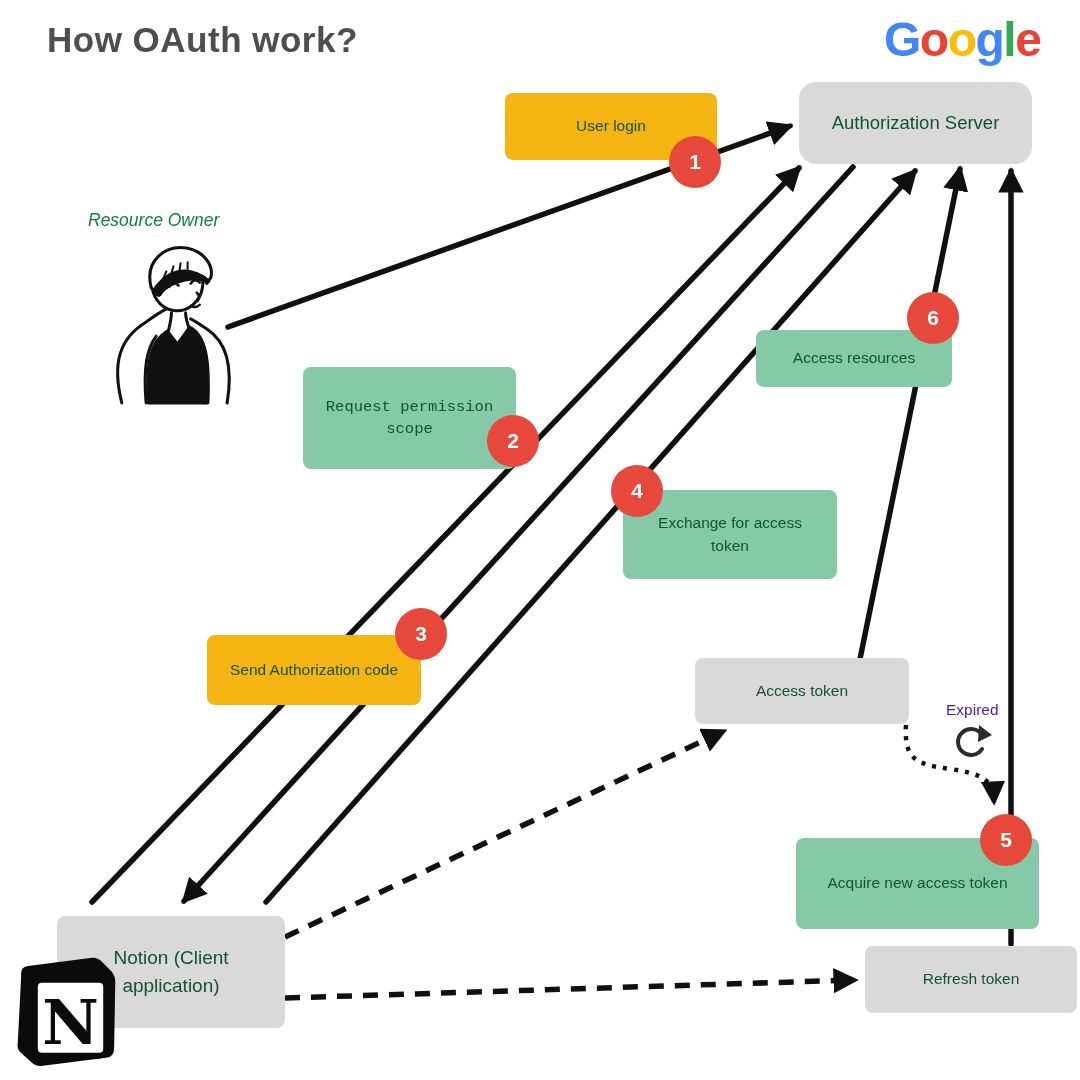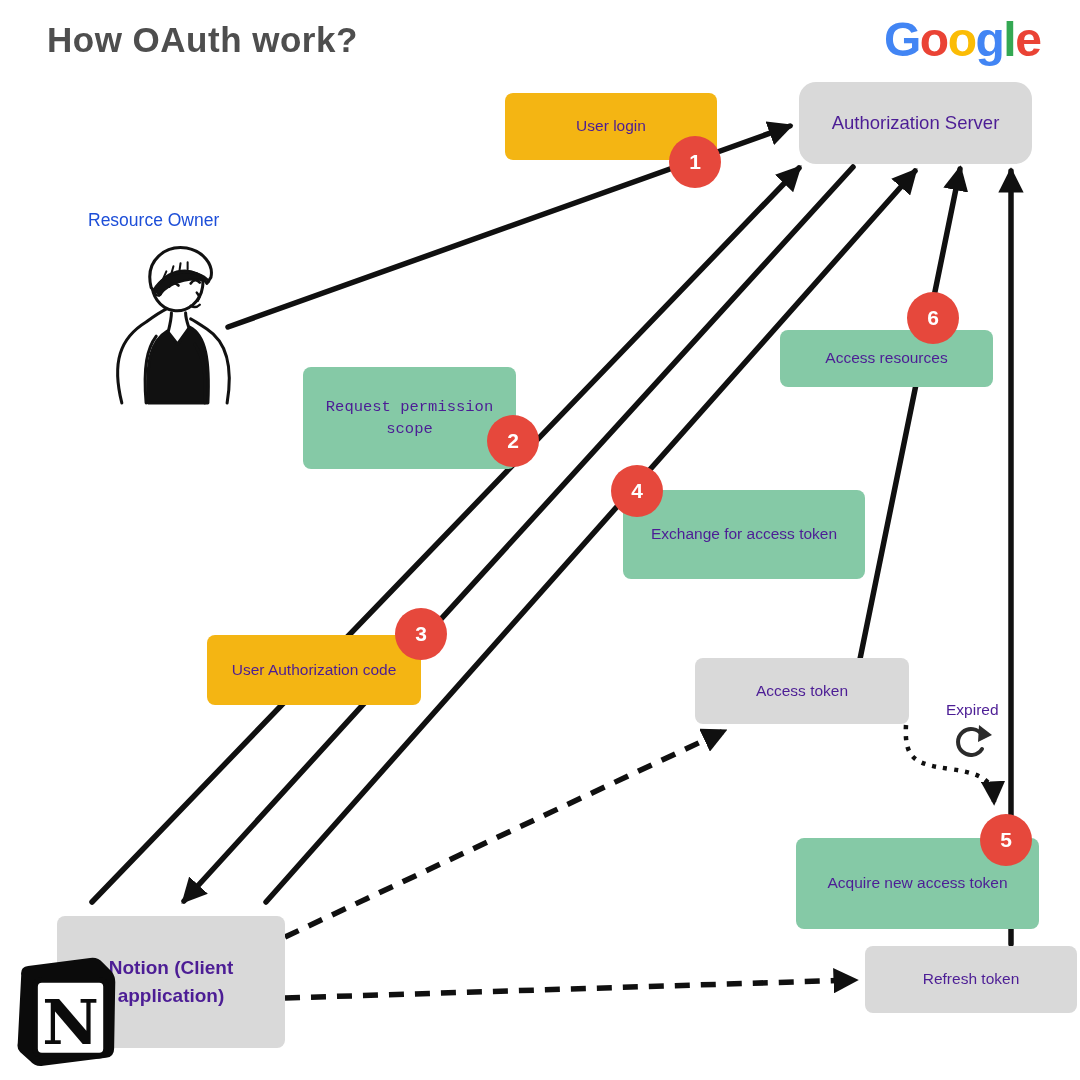--- a/index.html
+++ b/index.html
@@ -13,49 +13,49 @@
   }
   .google-logo{
     position:absolute;left:884px;top:12px;font-size:48px;font-weight:600;
     letter-spacing:-1.5px;
   }
   .gl-b{color:#4285F4}.gl-r{color:#EA4335}.gl-y{color:#FBBC05}.gl-g{color:#34A853}
   .arrow-layer{position:absolute;left:0;top:0;z-index:1;}
   .box{
     position:absolute;z-index:2;border-radius:8px;
     display:flex;align-items:center;justify-content:center;text-align:center;
-    font-size:15.5px;color:#4c1d95;line-height:1.45;
+    font-size:15.5px;color:#14532d;line-height:1.45;
     padding:6px 16px;box-sizing:border-box;
   }
   .yellow{background:#F4B513;}
   .green{background:#85C9A6;}
   .gray{background:#D9D9D9;}
   .box-auth{left:799px;top:82px;width:233px;height:82px;font-size:18.5px;border-radius:17px;}
   .box-user-login{left:505px;top:93px;width:212px;height:67px;}
   .box-request{left:303px;top:367px;width:213px;height:102px;font-family:Liberation Mono, monospace;}
-  .box-resources{left:780px;top:330px;width:213px;height:57px;}
-  .box-exchange{left:623px;top:490px;width:242px;height:89px;}
+  .box-resources{left:756px;top:330px;width:196px;height:57px;}
+  .box-exchange{left:623px;top:490px;width:214px;height:89px;justify-content:flex-end;}
   .box-sendcode{left:207px;top:635px;width:214px;height:70px;}
   .box-access-token{left:695px;top:658px;width:214px;height:66px;}
   .box-acquire{left:796px;top:838px;width:243px;height:91px;}
   .box-refresh{left:865px;top:946px;width:212px;height:67px;}
-  .box-notion{left:57px;top:916px;width:228px;height:132px;font-size:19px;line-height:1.5;font-weight:bold;}
+  .box-notion{left:57px;top:916px;width:228px;height:112px;font-size:19px;line-height:1.5;}
   .badge{
     position:absolute;z-index:3;width:52px;height:52px;border-radius:50%;
     background:#E6483C;color:#ffffff;display:flex;align-items:center;justify-content:center;
     font-size:21px;font-weight:bold;
   }
   .badge-1{left:669px;top:136px;}
   .badge-2{left:487px;top:415px;}
   .badge-3{left:395px;top:608px;}
   .badge-4{left:611px;top:465px;}
   .badge-5{left:980px;top:814px;}
   .badge-6{left:907px;top:292px;}
   .actor-label{
-    position:absolute;left:88px;top:210px;font-size:17.5px;color:#1d4ed8;z-index:2;
+    position:absolute;left:88px;top:210px;font-size:17.5px;color:#15803d;z-index:2;font-style:italic;
   }
   .expired-label{
     position:absolute;left:946px;top:701px;font-size:15.5px;color:#4c1d95;z-index:2;
   }
   .refresh-icon{position:absolute;left:951px;top:721px;z-index:2;}
   .person{position:absolute;left:100px;top:243px;z-index:2;}
   .notion-logo{position:absolute;left:5px;top:950px;z-index:4;}
 </style>
 </head>
 <body>
@@ -99,21 +99,21 @@
   <div class="box green box-request">
     <span>Request permission scope</span>
   </div>
   <div class="box green box-resources">
     <span>Access resources</span>
   </div>
   <div class="box green box-exchange">
     <span>Exchange for access token</span>
   </div>
   <div class="box yellow box-sendcode">
-    <span>User Authorization code</span>
+    <span>Send Authorization code</span>
   </div>
   <div class="box gray box-access-token">
     <span>Access token</span>
   </div>
   <div class="box green box-acquire">
     <span>Acquire new access token</span>
   </div>
   <div class="box gray box-refresh">
     <span>Refresh token</span>
   </div>

